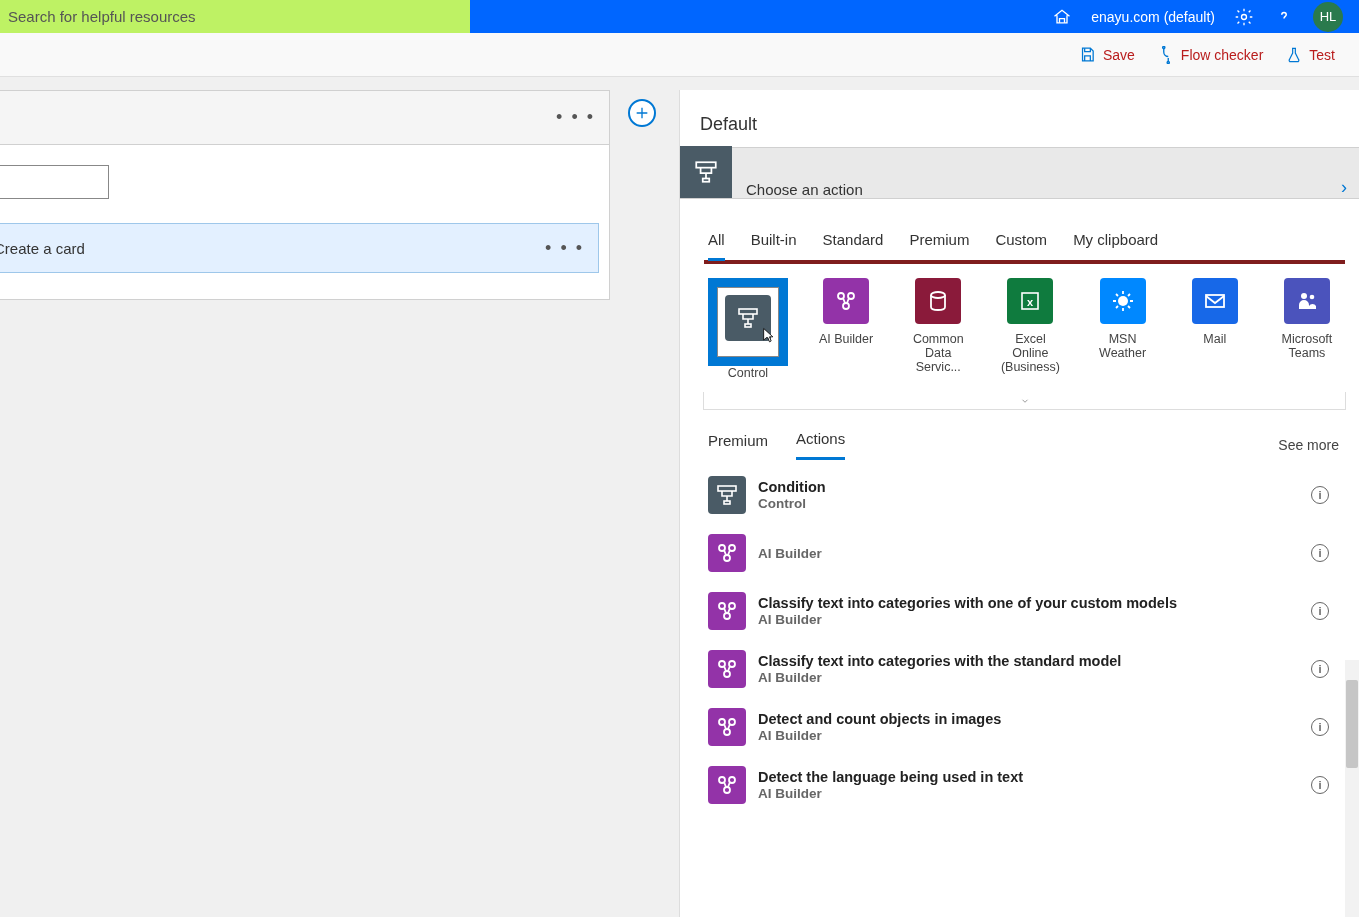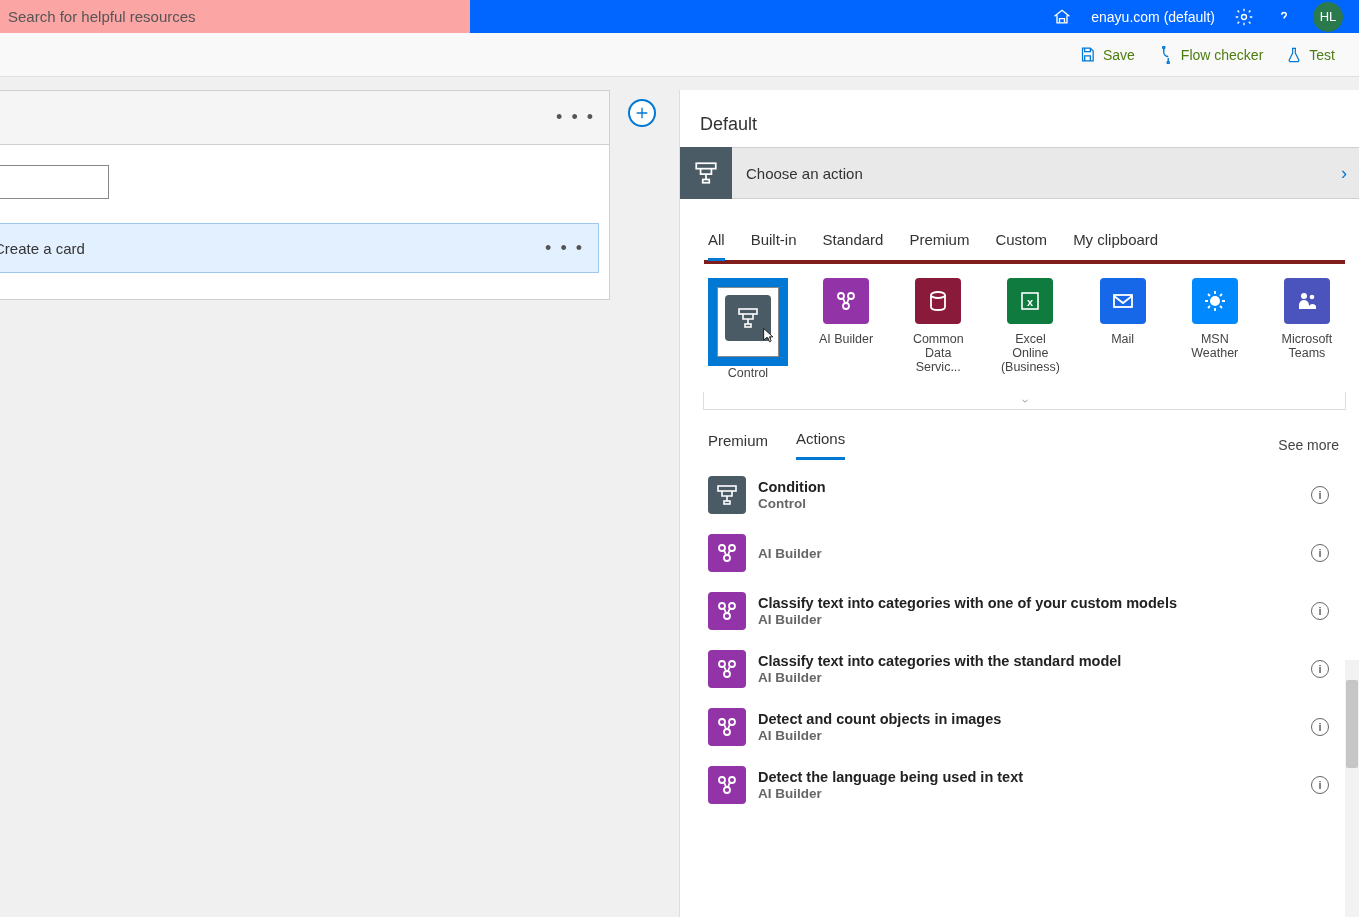--- a/index.html
+++ b/index.html
@@ -1,26 +1,26 @@
 <!DOCTYPE html>
 <html><head>
 <meta charset="utf-8">
 <style>
 * { box-sizing: border-box; margin: 0; padding: 0; font-family: "Segoe UI", Arial, sans-serif; }
 body { background: #f0f0f0; width: 1359px; height: 917px; overflow: hidden; position: relative; }
 
 
 .topbar { background: #0066ff; height: 33px; display: flex; align-items: center; color: #fff; font-size: 14px; }
-.search-box { background: #fca5a5; width: 470px; height: 33px; display: flex; align-items: center; padding: 0 8px; color: #555; font-size: 15px; }
+.search-box { background: #bef264; width: 470px; height: 33px; display: flex; align-items: center; padding: 0 8px; color: #555; font-size: 15px; }
 .topbar-right { margin-left: auto; display: flex; align-items: center; gap: 18px; padding-right: 16px; }
 .topbar-icon { width: 22px; height: 22px; display: flex; align-items: center; justify-content: center; cursor: pointer; }
 .avatar { width: 30px; height: 30px; background: #2a7a4d; border-radius: 50%; display: flex; align-items: center; justify-content: center; color: #fff; font-size: 13px; font-weight: 500; }
 
 
-.toolbar { background: #f9f9f9; height: 44px; display: flex; align-items: center; justify-content: flex-end; gap: 22px; padding-right: 24px; color: #4d7c0f; font-size: 14px; border-bottom: 1px solid #e0e0e0; }
+.toolbar { background: #f9f9f9; height: 44px; display: flex; align-items: center; justify-content: flex-end; gap: 22px; padding-right: 24px; color: #b91c1c; font-size: 14px; border-bottom: 1px solid #e0e0e0; }
 .toolbar-item { display: flex; align-items: center; gap: 6px; cursor: pointer; }
 .toolbar-icon { width: 18px; height: 18px; display: flex; align-items: center; justify-content: center; color: #0066ff; }
 
 
 .main { display: flex; height: calc(100% - 77px); }
 
 
 .left-col { position: relative; }
 .card { position: absolute; top: 13px; left: -10px; width: 620px; background: #fff; border: 1px solid #d0d0d0; }
 .card-header { background: #f5f5f5; height: 54px; display: flex; align-items: center; padding: 0 14px; border-bottom: 1px solid #d0d0d0; }
@@ -30,21 +30,21 @@
 .sub-card { margin-top: 24px; background: #e3f0ff; border: 1px solid #9ec7ea; height: 50px; display: flex; align-items: center; padding: 0 14px; margin-left: -30px; width: 620px; }
 .sub-card-text { color: #333; font-size: 15px; }
 .sub-menu { margin-left: auto; color: #555; letter-spacing: 2px; font-size: 18px; cursor: pointer; }
 
 .add-btn { position: absolute; top: 22px; left: 628px; width: 28px; height: 28px; border: 2px solid #0078d4; border-radius: 50%; display: flex; align-items: center; justify-content: center; color: #0078d4; font-size: 18px; cursor: pointer; background: #fff; }
 
 
 .right-panel { position: absolute; right: 0; top: 90px; width: 680px; background: #fff; border-left: 1px solid #ddd; height: calc(100% - 90px); overflow: hidden; display: flex; flex-direction: column; }
 .panel-title { padding: 24px 24px 12px 20px; font-size: 18px; color: #333; }
 .panel-sub { padding: 0 24px 18px 20px; font-size: 15px; color: #444; }
-.choose-action { background: #e9e9e9; height: 52px; display: flex; align-items: center; border-top: 1px solid #d0d0d0; border-bottom: 1px solid #d0d0d0; }
+.choose-action { background: #e9e9e9; height: 52px; display: flex; align-items: flex-end; border-top: 1px solid #d0d0d0; border-bottom: 1px solid #d0d0d0; }
 .choose-icon { width: 52px; height: 52px; background: #4a5b66; display: flex; align-items: center; justify-content: center; }
 .choose-text { padding-left: 14px; font-size: 15px; color: #333; }
 .choose-chev { margin-left: auto; padding-right: 12px; color: #0078d4; font-size: 18px; }
 
 .action-body { padding: 14px 14px 0 24px; flex: 1; overflow: hidden; display: flex; flex-direction: column; }
 .action-search { height: 40px; border: 1px solid #aaa; display: flex; align-items: center; padding: 0 12px; color: #777; font-size: 14px; }
 .search-icon { margin-right: 10px; }
 
 .cat-tabs { display: flex; gap: 26px; padding: 18px 4px 0 4px; border-bottom: 4px solid #7f1d1d; font-size: 15px; color: #333; }
 .cat-tab { padding-bottom: 10px; cursor: pointer; }
@@ -237,36 +237,36 @@
         <div class="connector">
           <div class="conn-box bg-excel">
             <svg width="24" height="24" viewBox="0 0 24 24" fill="#fff">
               <rect x="4" y="4" width="16" height="16" fill="none" stroke="#fff" stroke-width="1.6"></rect>
               <text x="12" y="17" font-size="11" text-anchor="middle" fill="#fff" font-weight="bold">x</text>
             </svg>
           </div>
           <span>Excel Online (Business)</span>
         </div>
         <div class="connector">
-          <div class="conn-box bg-mail">
-            <svg width="24" height="24" viewBox="0 0 24 24" fill="none" stroke="#fff" stroke-width="1.8">
-              <rect x="3" y="6" width="18" height="12"></rect>
-              <path d="M3 7l9 7 9-7"></path>
-            </svg>
-          </div>
-          <span>Mail</span>
-        </div>
-        <div class="connector">
           <div class="conn-box bg-msn">
             <svg width="24" height="24" viewBox="0 0 24 24" fill="#fff">
               <circle cx="12" cy="12" r="5"></circle>
               <path d="M12 2v3M12 19v3M2 12h3M19 12h3M5 5l2 2M17 17l2 2M5 19l2-2M17 7l2-2" stroke="#fff" stroke-width="1.8"></path>
             </svg>
           </div>
           <span>MSN Weather</span>
+        </div>
+        <div class="connector">
+          <div class="conn-box bg-mail">
+            <svg width="24" height="24" viewBox="0 0 24 24" fill="none" stroke="#fff" stroke-width="1.8">
+              <rect x="3" y="6" width="18" height="12"></rect>
+              <path d="M3 7l9 7 9-7"></path>
+            </svg>
+          </div>
+          <span>Mail</span>
         </div>
         <div class="connector">
           <div class="conn-box bg-teams">
             <svg width="24" height="24" viewBox="0 0 24 24" fill="#fff">
               <circle cx="9" cy="7" r="3"></circle>
               <circle cx="17" cy="8" r="2.3"></circle>
               <path d="M4 20v-4a5 5 0 0110 0v4zM14 20v-3a4 4 0 017 0v3z"></path>
             </svg>
           </div>
           <span>Microsoft Teams</span>

